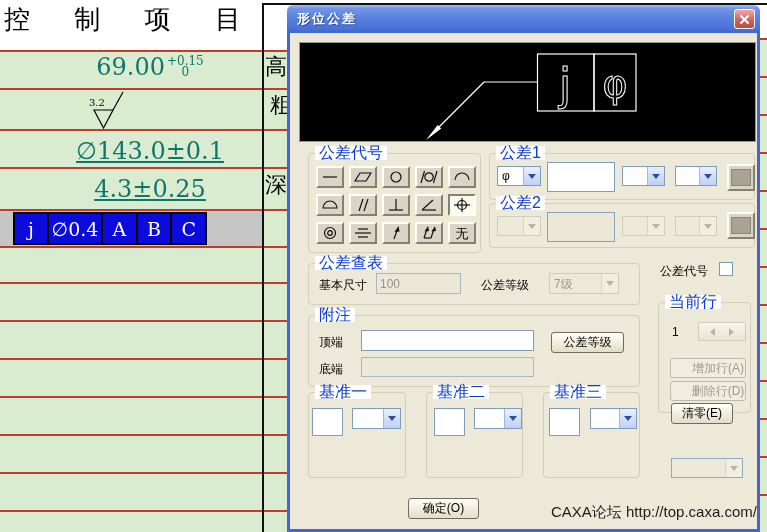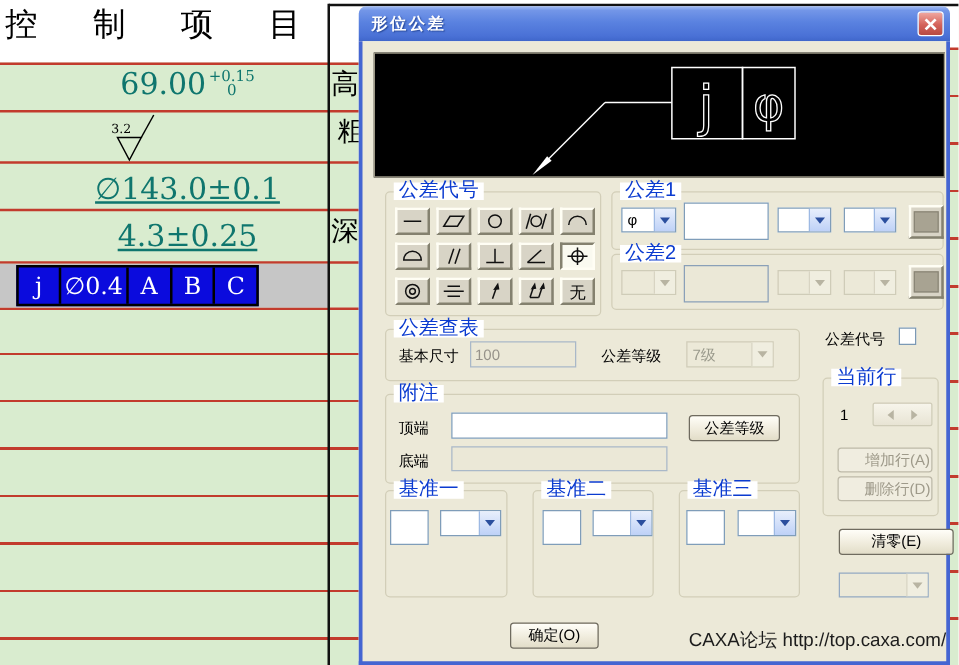--- a/index.html
+++ b/index.html
@@ -395,21 +395,21 @@
         <span class="grouplabel">基准三</span>
         <input class="txt" style="left: 5px; top: 15px; width: 31px; height: 28px;" value="">
         <div class="combo" style="left:46px;top:15px;width:47px;height:21px">
           <span class="combo-val"></span>
           <span class="combo-btn">
               <i class="chev"></i>
             </span>
         </div>
       </div>
 
-      <button class="xpbtn" style="left:381px;top:390px;width:92px;height:21px">清零(E)</button>
+      <button class="xpbtn" style="left:381px;top:370px;width:62px;height:21px">清零(E)</button>
       <div class="combo disabled dis-blue" style="left:381px;top:425px;width:72px;height:20px">
         <span class="combo-val"></span>
         <span class="combo-btn">
             <i class="chev"></i>
           </span>
       </div>
 
       <button class="xpbtn" style="left:118px;top:465px;width:71px;height:21px">确定(O)</button>
     </div>
   </div>

